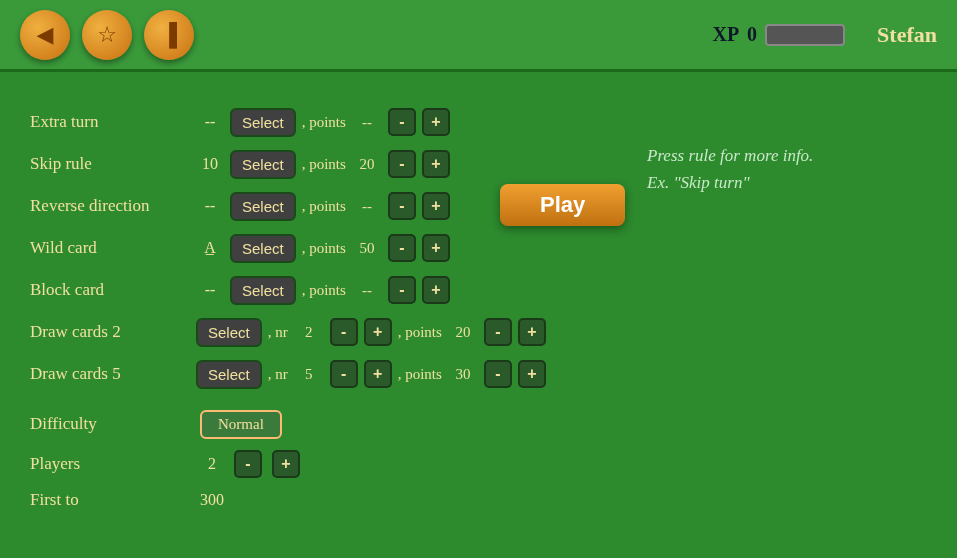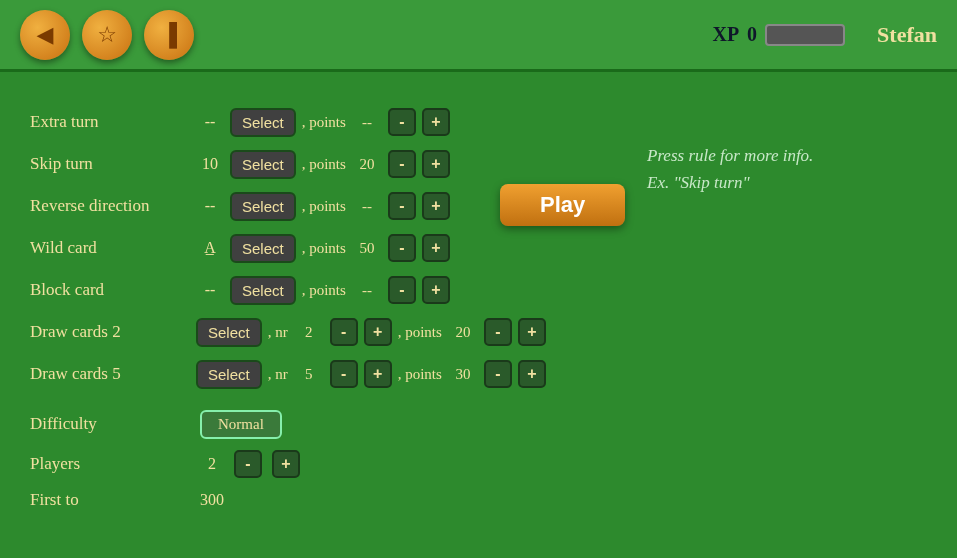--- a/index.html
+++ b/index.html
@@ -167,21 +167,21 @@
       height: 36px;
     }
     .difficulty-label {
       color: #f0e0a0;
       font-size: 17px;
       width: 160px;
       flex-shrink: 0;
     }
     .difficulty-value {
       background-color: #3a7a3a;
-      border: 2px solid #86efac;
+      border: 2px solid #fdba74;
       border-radius: 6px;
       color: #f0e0a0;
       font-size: 15px;
       padding: 4px 16px;
     }
 
     
     .players-row {
       display: flex;
       align-items: center;
@@ -258,21 +258,21 @@
       <span class="rule-label">Extra turn</span>
       <span class="rule-value">--</span>
       <button class="select-btn">Select</button>
       <span class="points-label">, points</span>
       <span class="points-value">--</span>
       <button class="inc-dec-btn">-</button>
       <button class="inc-dec-btn">+</button>
     </div>
 
     <div class="rule-row">
-      <span class="rule-label">Skip turn</span>
+      <span class="rule-label">Skip rule</span>
       <span class="rule-value">10</span>
       <button class="select-btn">Select</button>
       <span class="points-label">, points</span>
       <span class="points-value">20</span>
       <button class="inc-dec-btn">-</button>
       <button class="inc-dec-btn">+</button>
     </div>
 
     <div class="rule-row">
       <span class="rule-label">Reverse direction</span>

